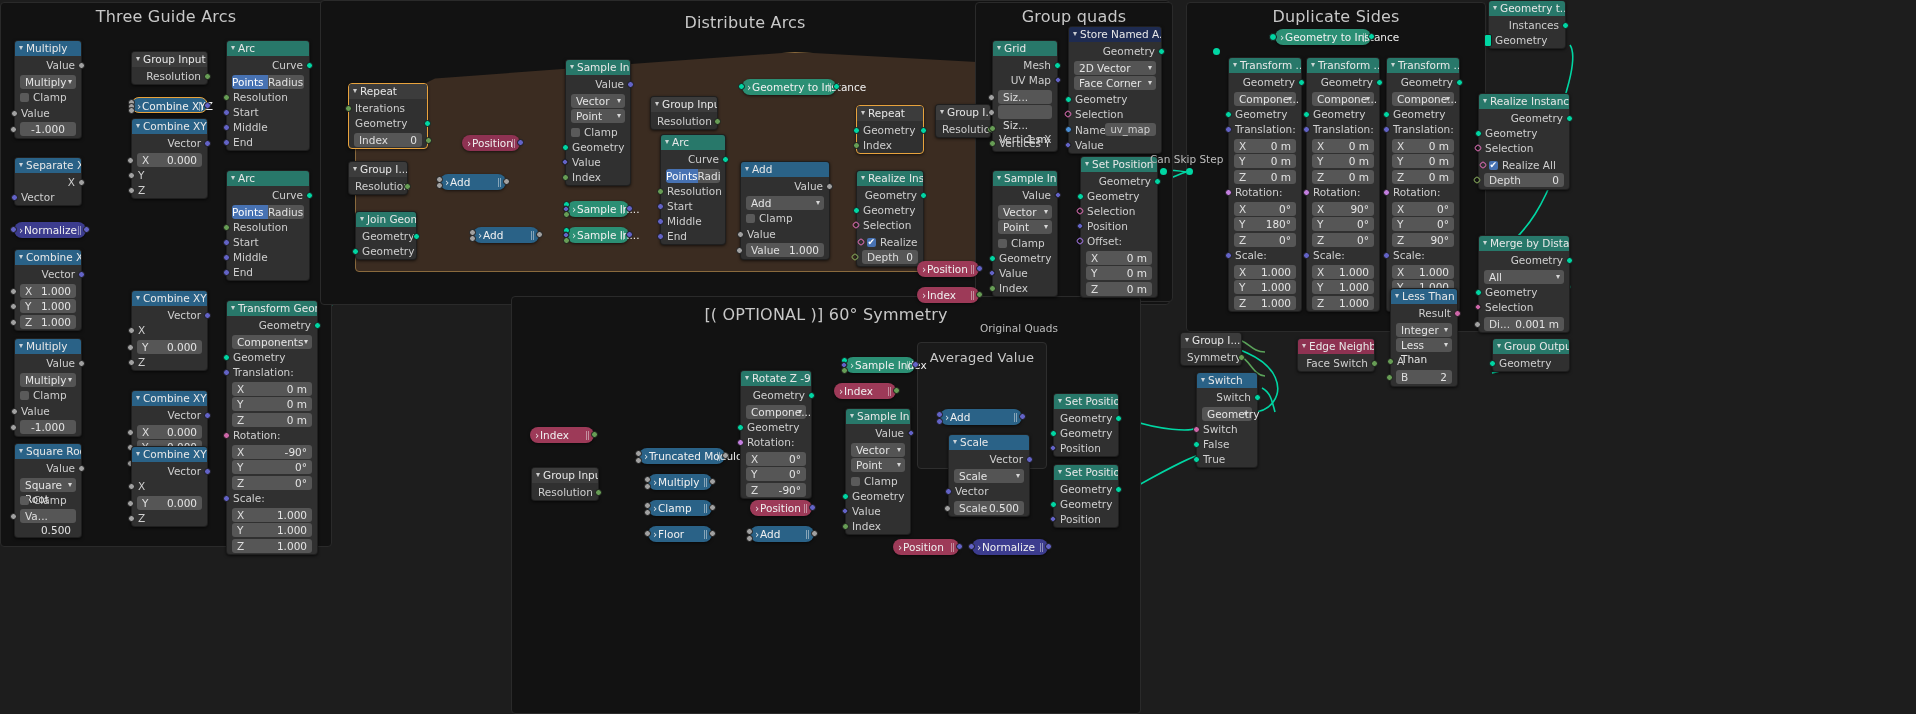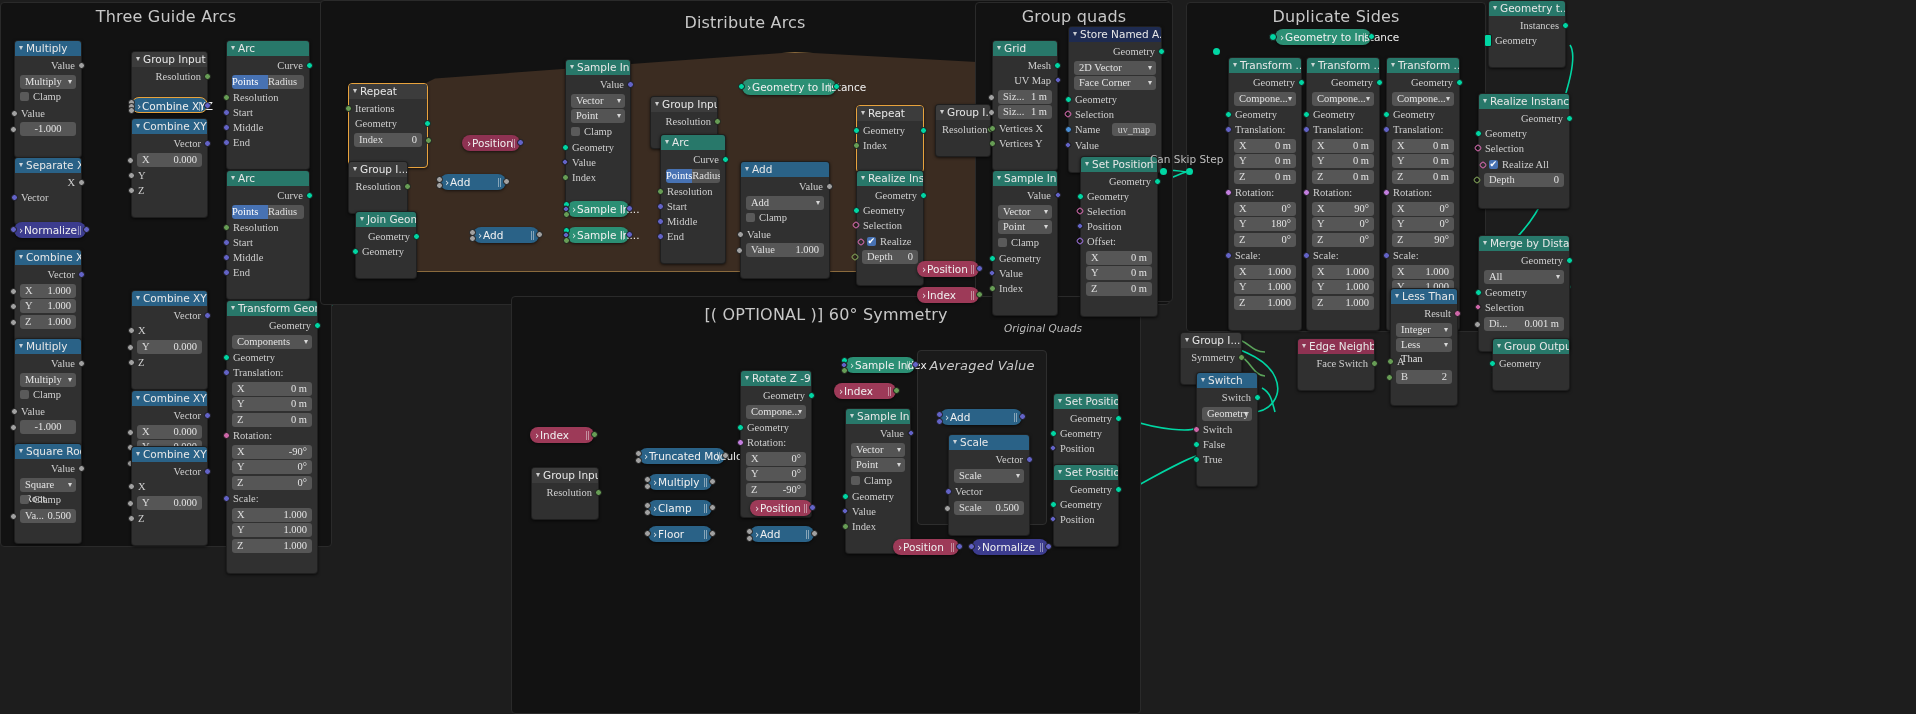--- a/index.html
+++ b/index.html
@@ -45,21 +45,21 @@
     padding-left:4px;
     font-size:10.5px; color:#e8e8e8;
     white-space:nowrap; overflow:hidden;
     display:flex; align-items:center; gap:3px;
   }
   .node-head .chev { font-size:8px; opacity:.85; transform:translateY(-1px); }
   .h-green   { background:#28786a; }
   .h-blue    { background:#2a6287; }
   .h-dblue   { background:#1e2b51; }
   .h-grey    { background:#3c3c3c; }
-  .node-body { padding:2px 0 19px 0;font-family:Liberation Serif, serif; }
+  .node-body { padding:2px 0 0 0; }
 
   .row {
     position:relative;
     height:15px; line-height:15px;
     padding:0 6px;
     font-size:10.5px; color:#cfcfcf;
     white-space:nowrap;
   }
   .row.out { text-align:right; }
   .row.lbl { text-align:left; }
@@ -297,21 +297,21 @@
 
   <div class="frame" style="left:1186px; top:2px; width:300px; height:330px;">
     <div class="frame-label big">Duplicate Sides</div>
   </div>
 
   <div class="frame" style="left:511px; top:296px; width:630px; height:418px;">
     <div class="frame-label big" style="top:8px;">[( OPTIONAL )]   60° Symmetry</div>
   </div>
 
 
-  <div class="frame inner" style="left:917px; top:350px; width:130px; height:175px;font-style:italic;">
+  <div class="frame inner" style="left:917px; top:342px; width:130px; height:127px;">
     <div class="frame-label" style="font-size:13px; top:7px;">Averaged Value</div>
   </div>
 
   <div class="node" style="left:14px; top:40px; width:68px;">
     <div class="node-head h-blue">
       <span class="chev">▾</span>
       <span>Multiply</span>
     </div>
     <div class="node-body">
       <div class="row out">
@@ -1362,21 +1362,21 @@
       <span class="chev">▾</span>
       <span>Group Output</span>
     </div>
     <div class="node-body">
       <div class="row lbl">
         <span class="sock l s-geo"></span><span>Geometry</span>
       </div>
     </div>
   </div>
 
-  <div class="canvas-text" style="left:1004px; top:322px;font-style:italic;">Original Quads</div>
+  <div class="canvas-text" style="left:980px; top:322px;">Original Quads</div>
 
   <div class="node" style="left:531px; top:467px; width:68px;">
     <div class="node-head h-grey">
       <span class="chev">▾</span>
       <span>Group Input</span>
     </div>
     <div class="node-body">
       <div class="row out">
         <span>Resolution</span><span class="sock r s-int"></span>
       </div>

